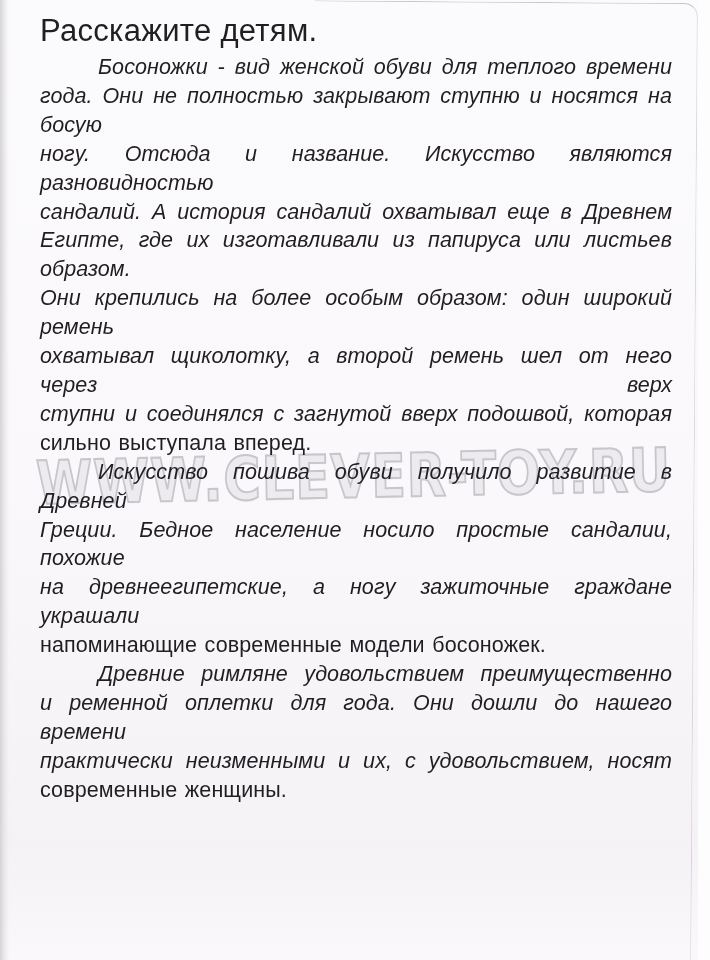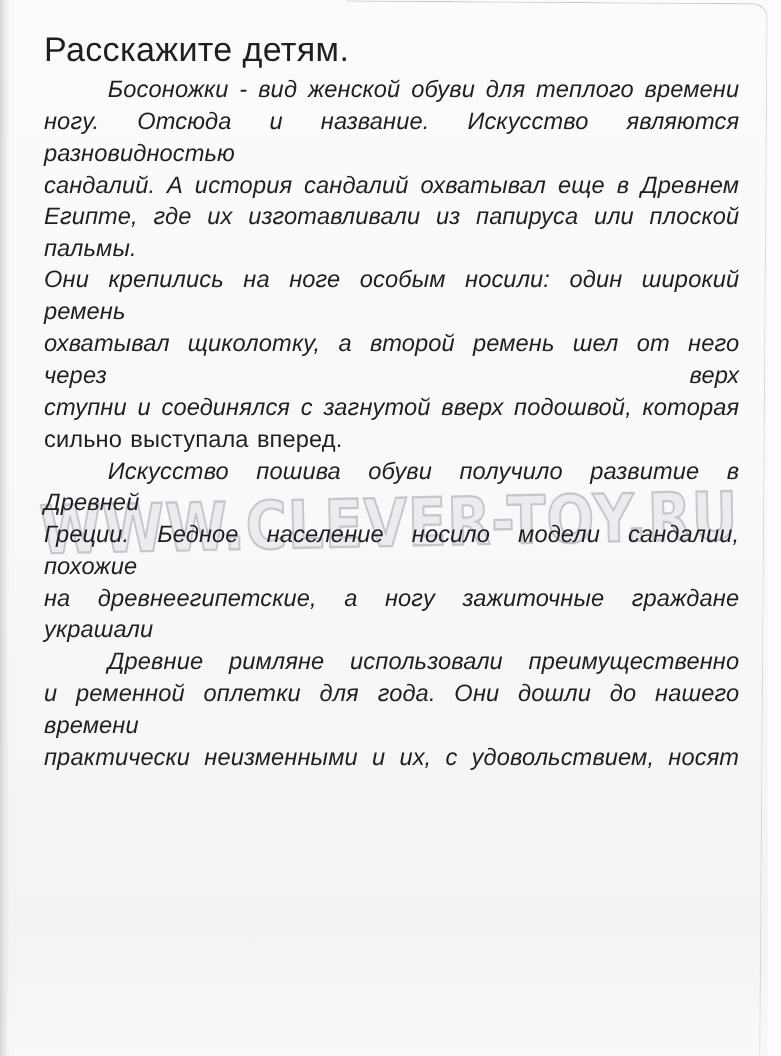--- a/index.html
+++ b/index.html
@@ -45,21 +45,21 @@
     font-family:"DejaVu Sans",sans-serif;
     font-weight:bold;font-size:60px;letter-spacing:1px;
     color:var(--watermark_fill);
     -webkit-text-stroke:2px var(--watermark_outline);
     text-shadow:0 1px 1px rgba(185,180,190,.35);
     transform:rotate(-1.2deg) scaleX(.85);
     transform-origin:left center;
   }
   .content{
     position:relative;z-index:2;
-    padding:26px 38px 0 40px;
+    padding:12px 38px 0 40px;
     color:var(--text);
   }
   .title{
     margin:0 0 3px 0;
     font-size:31px;font-weight:400;
     line-height:38px;letter-spacing:.3px;
   }
   .ln{
     font-size:21.5px;line-height:28.9px;
     letter-spacing:.1px;word-spacing:1.5px;
@@ -75,29 +75,32 @@
   <div class="outer-right"></div>
   <div class="card-edge"></div>
   <div class="edge-left"></div>
 
   <div class="watermark">WWW.CLEVER-TOY.RU</div>
 
   <div class="content">
     <h1 class="title">Расскажите детям.</h1>
 
     <div class="ln j ind">Босоножки - вид женской обуви для теплого времени</div>
+    <div class="ln j">года. Они не полностью закрывают ступню и носятся на босую</div>
     <div class="ln j">ногу. Отсюда и название. Искусство являются разновидностью</div>
     <div class="ln j">сандалий. А история сандалий охватывал еще в Древнем</div>
-    <div class="ln j">Египте, где их изготавливали из папируса или плоской пальмы.</div>
-    <div class="ln j">Они крепились на ноге особым носили: один широкий ремень</div>
+    <div class="ln j">Египте, где их изготавливали из папируса или листьев образом.</div>
+    <div class="ln j">Они крепились на более особым образом: один широкий ремень</div>
     <div class="ln j">охватывал щиколотку, а второй ремень шел от него через верх</div>
     <div class="ln j">ступни и соединялся с загнутой вверх подошвой, которая</div>
     <div class="ln">сильно выступала вперед.</div>
 
     <div class="ln j ind">Искусство пошива обуви получило развитие в Древней</div>
-    <div class="ln j">Греции. Бедное население носило модели сандалии, похожие</div>
+    <div class="ln j">Греции. Бедное население носило простые сандалии, похожие</div>
     <div class="ln j">на древнеегипетские, а ногу зажиточные граждане украшали</div>
+    <div class="ln">напоминающие современные модели босоножек.</div>
 
-    <div class="ln j ind">Древние римляне использовали преимущественно</div>
+    <div class="ln j ind">Древние римляне удовольствием преимущественно</div>
     <div class="ln j">и ременной оплетки для года. Они дошли до нашего времени</div>
     <div class="ln j">практически неизменными и их, с удовольствием, носят</div>
+    <div class="ln">современные женщины.</div>
   </div>
 </div>
 
 </body></html>

